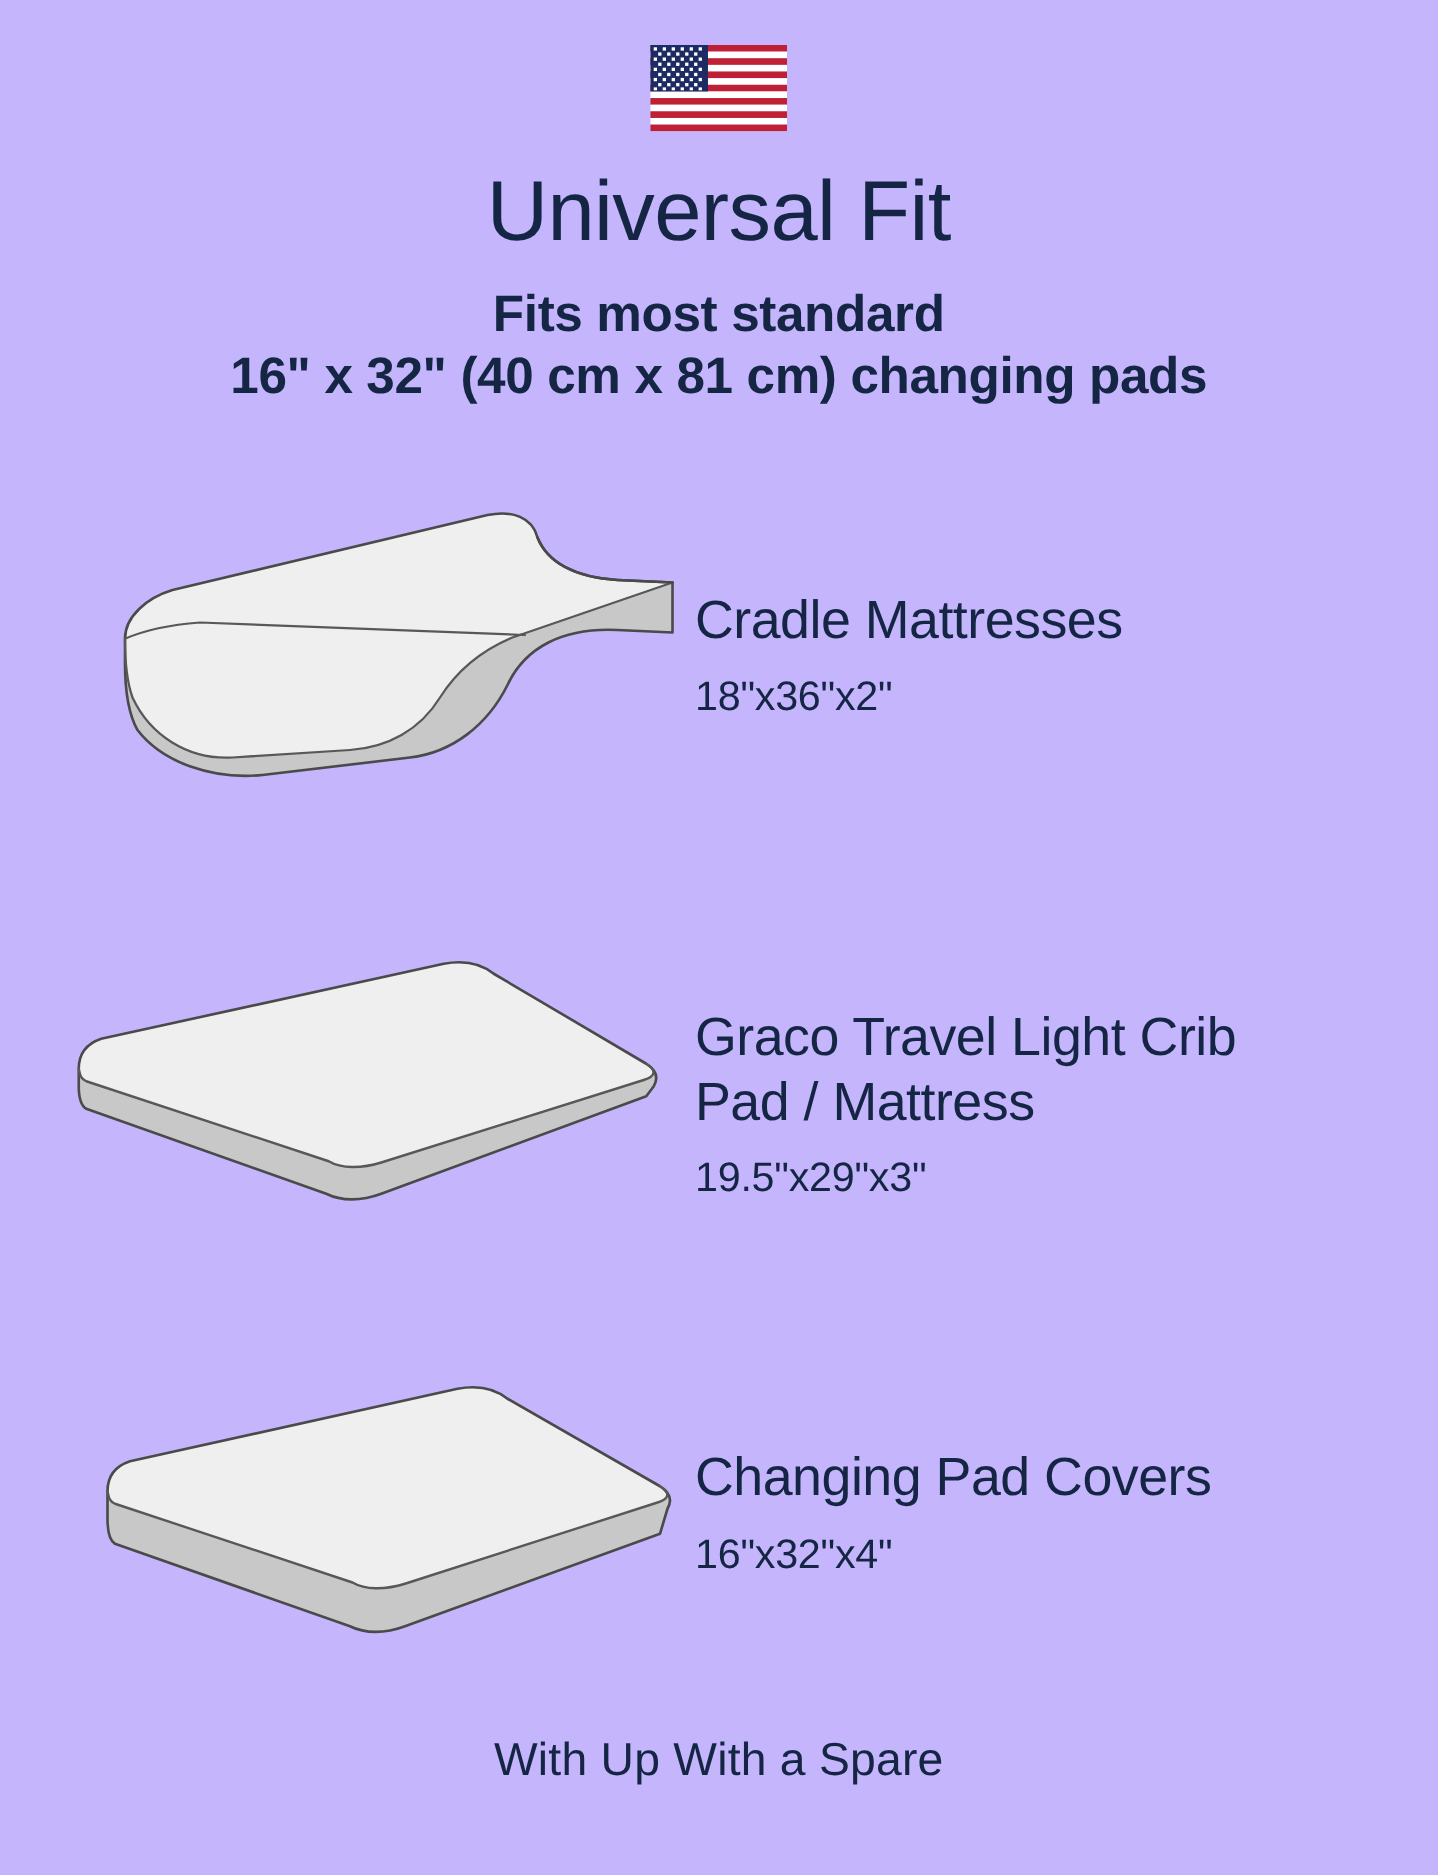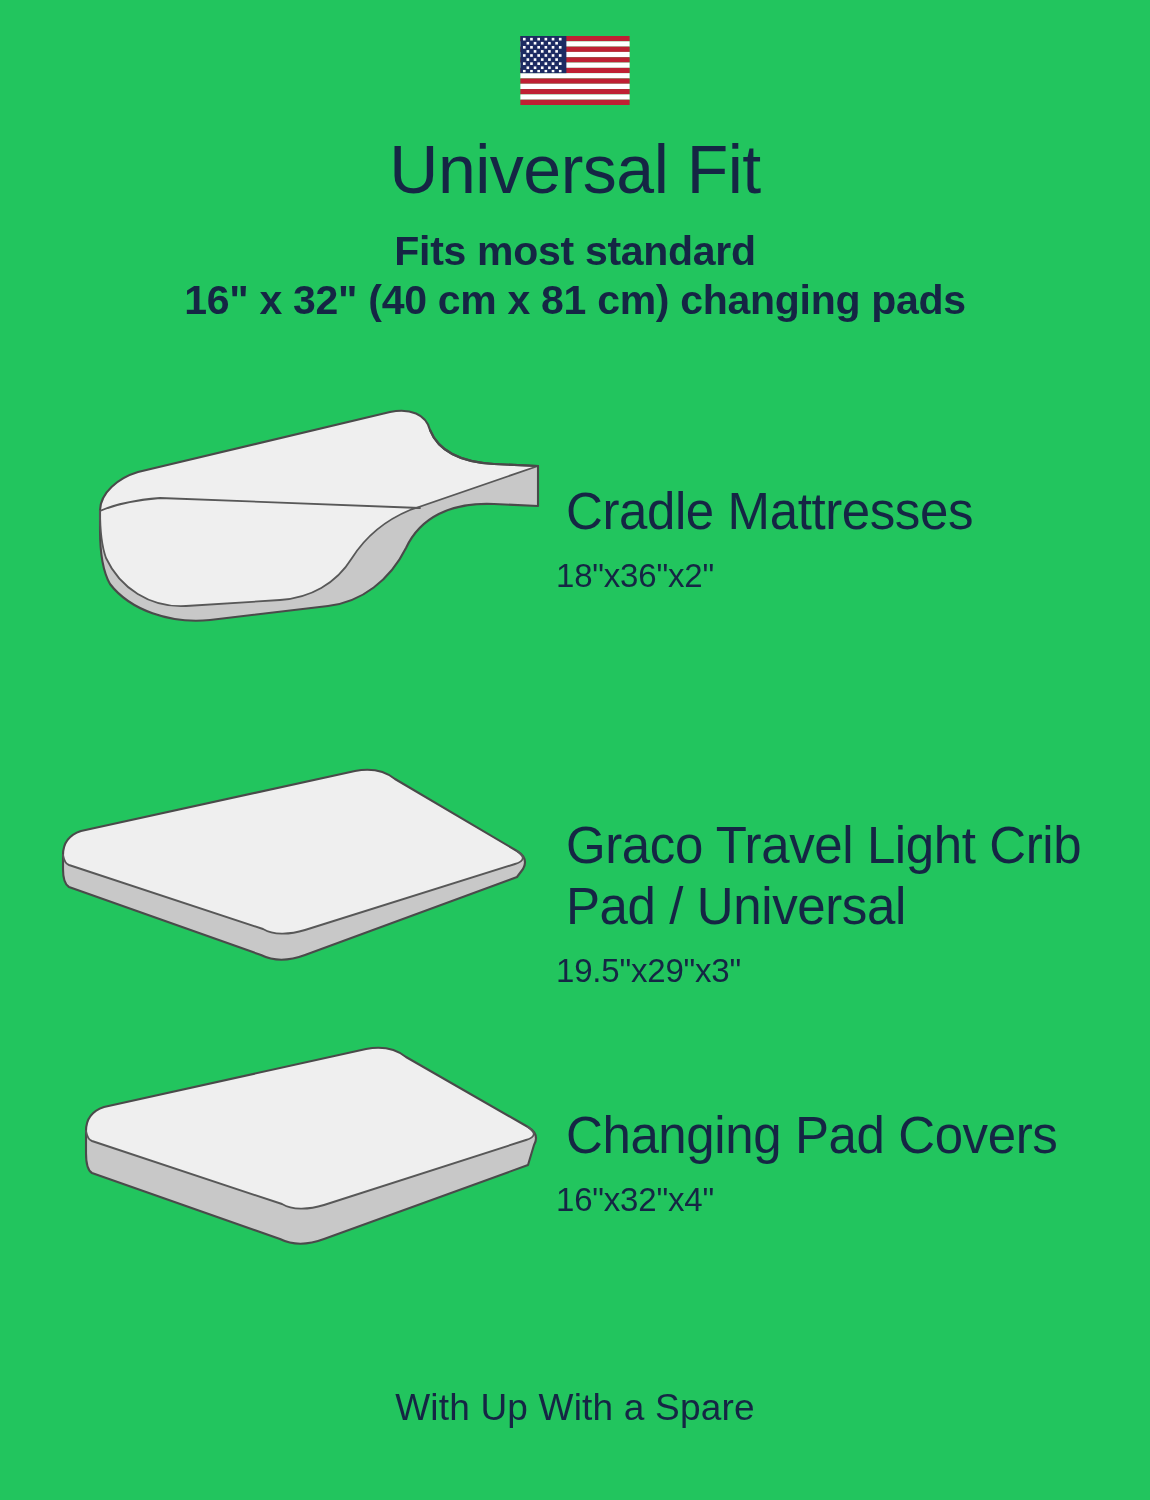--- a/index.html
+++ b/index.html
@@ -14,21 +14,21 @@
     font-family: "Liberation Sans", sans-serif;
     color: #152644;
     overflow: hidden;
     position: relative;
   }
 
   .page {
     position: relative;
     width: 1150px;
     height: 1500px;
-    background: #22c55e;
+    background: #c4b5fd;
   }
 
   
   .flag-wrap {
     position: absolute;
     left: 0;
     top: 36px;
     width: 1150px;
     display: flex;
     justify-content: center;
@@ -81,46 +81,46 @@
   }
   .row-art {
     position: absolute;
   }
   .row-text {
     position: absolute;
     left: 556px;
     width: 560px;
   }
   .row-title {
-    font-size: 51px;
+    font-size: 43px;
     font-weight: 400;
     line-height: 1.2;
     color: #152644;
     letter-spacing: -0.4px;
-    margin: 10px;
+    margin: 0;
   }
   .row-size {
     margin-top: 14px;
     font-size: 33px;
     font-weight: 400;
     color: #152644;
     letter-spacing: -0.2px;
     line-height: 1.2;
   }
 
   
   .row-1 { top: 398px; height: 240px; }
   .row-1 .row-art { left: 90px; top: 0px; }
   .row-1 .row-text { top: 73px; }
 
   .row-2 { top: 765px; height: 250px; }
   .row-2 .row-art { left: 55px; top: 0px; }
   .row-2 .row-text { top: 40px; }
 
-  .row-3 { top: 1043px; height: 250px; }
+  .row-3 { top: 1105px; height: 250px; }
   .row-3 .row-art { left: 78px; top: 0px; }
   .row-3 .row-text { top: 52px; }
 
   
   .footer {
     position: absolute;
     left: 0;
     top: 1387px;
     width: 1150px;
     text-align: center;
@@ -346,21 +346,21 @@
                    C 9 94, 9 98, 14 100
                    L 208 164
                    C 218 170, 234 170, 250 165
                    L 460 99
                    C 470 96, 470 91, 462 86" fill="none" stroke="#585858" stroke-width="1.9" stroke-linejoin="round" stroke-linecap="round"></path>
         </svg>
       </div>
       <div class="row-text">
         <div class="row-title">
           <span>Graco Travel Light Crib</span><br>
-          <span>Pad / Universal</span>
+          <span>Pad / Mattress</span>
         </div>
         <div class="row-size">19.5"x29"x3"</div>
       </div>
     </div>
 
     <div class="row row-3">
       <div class="row-art">
         <svg width="470" height="210" viewBox="0 0 470 210">
 
           <path d="M 8 88

